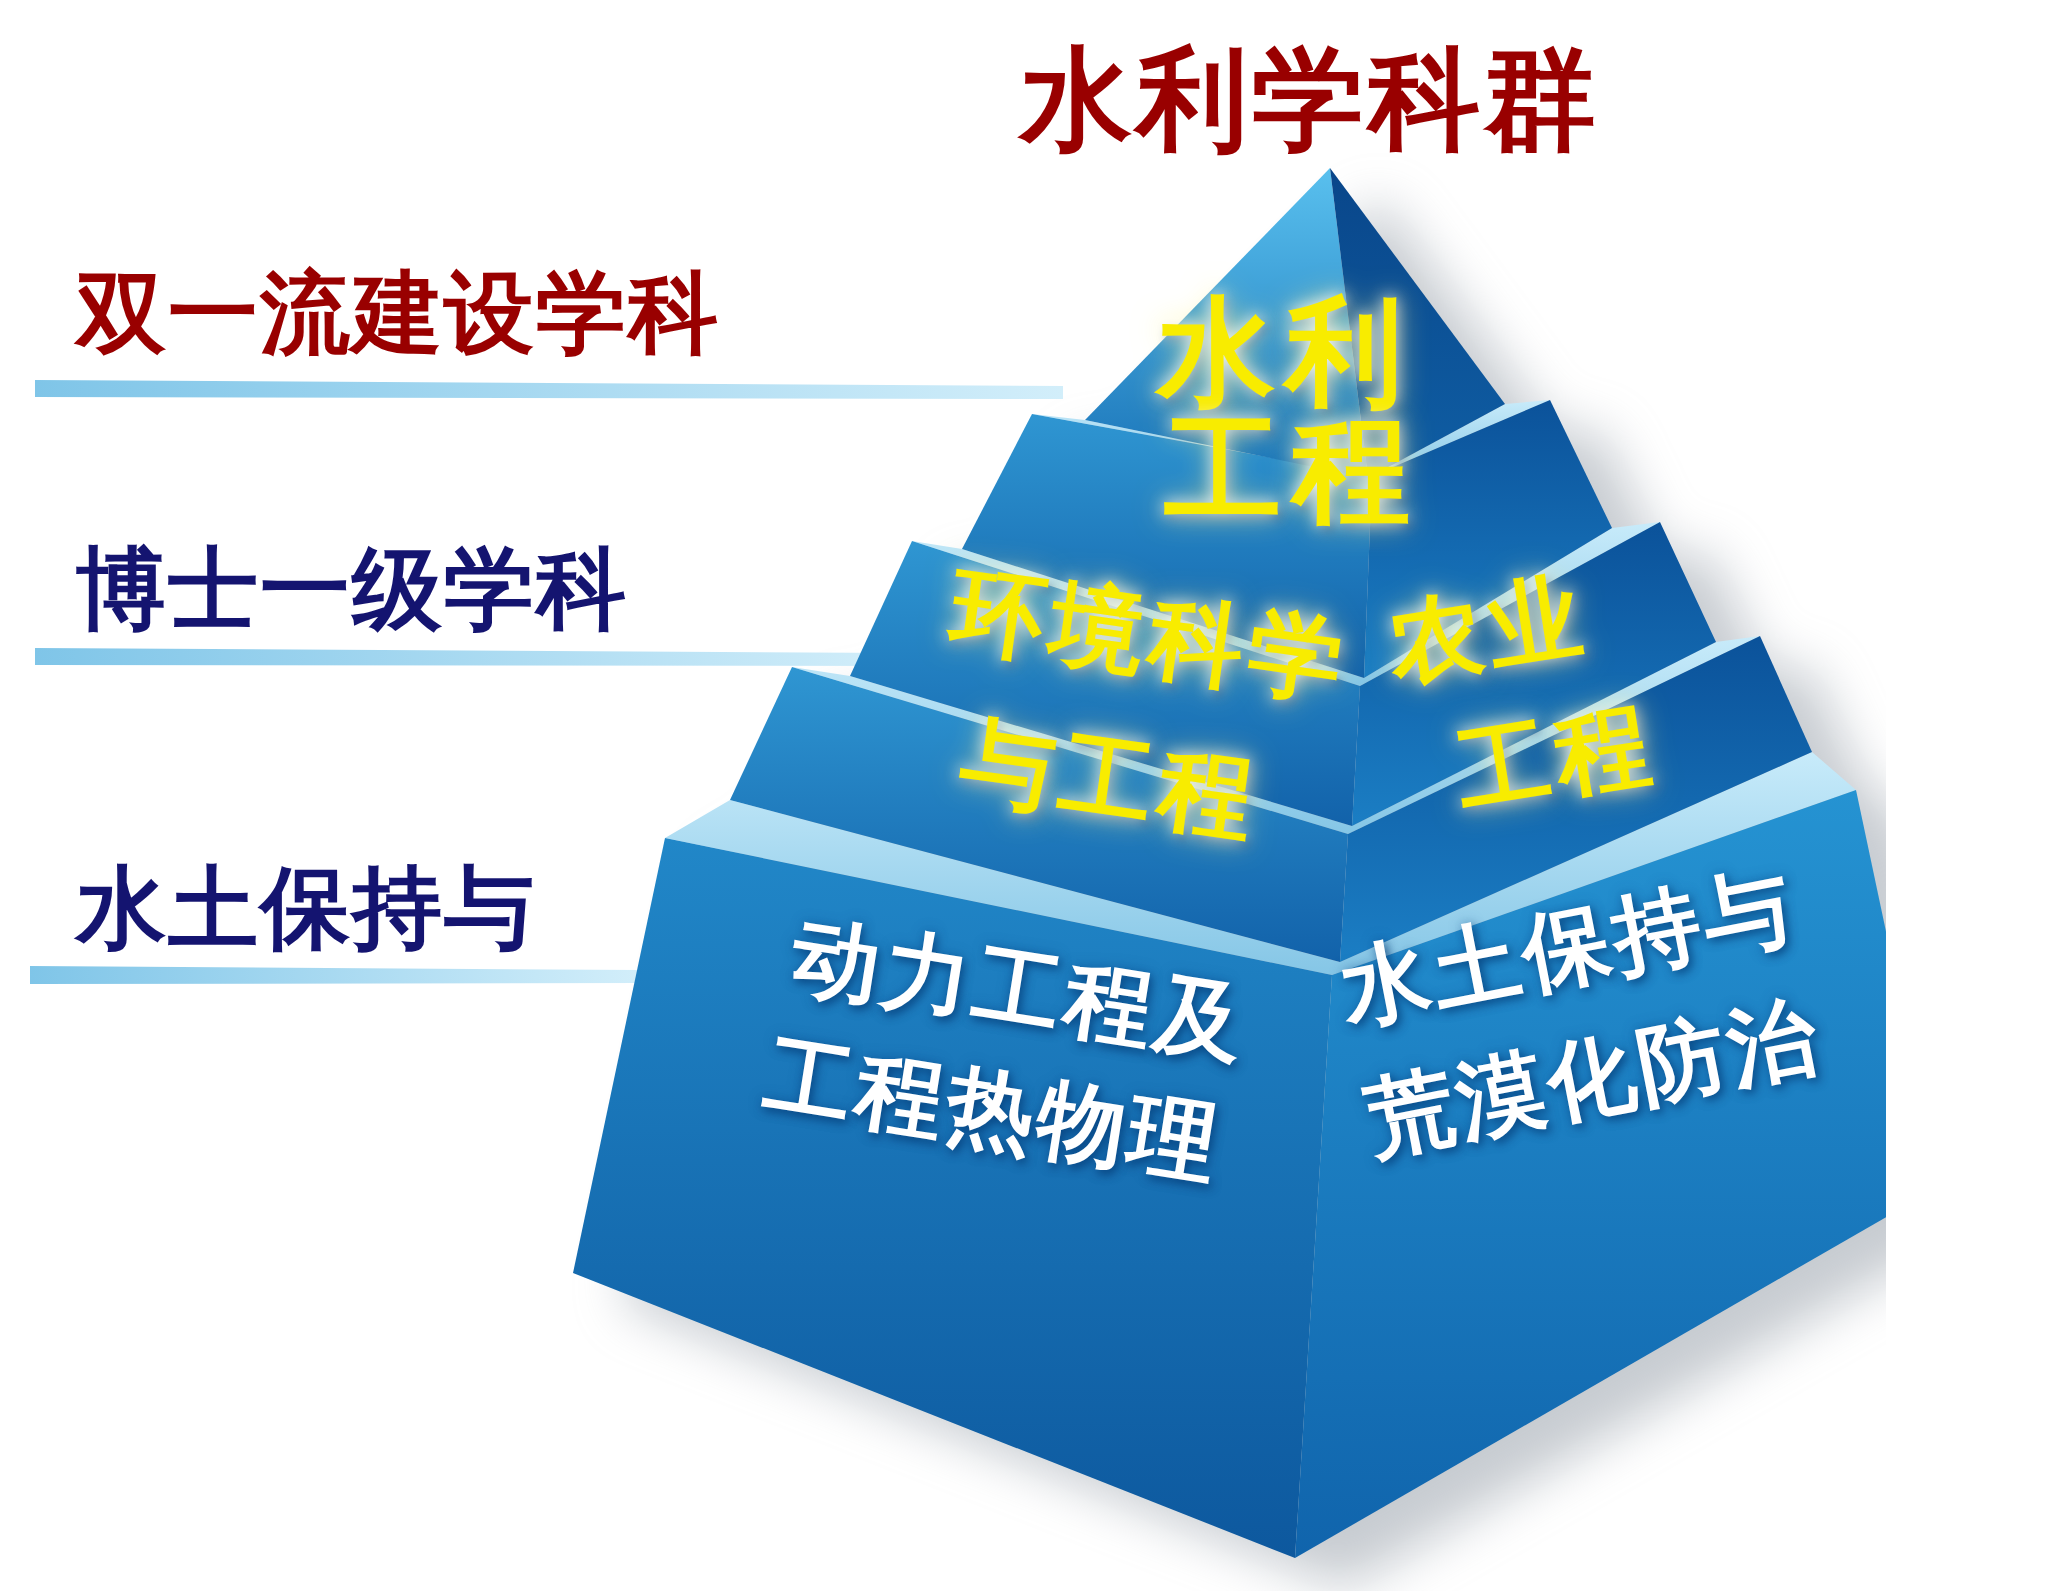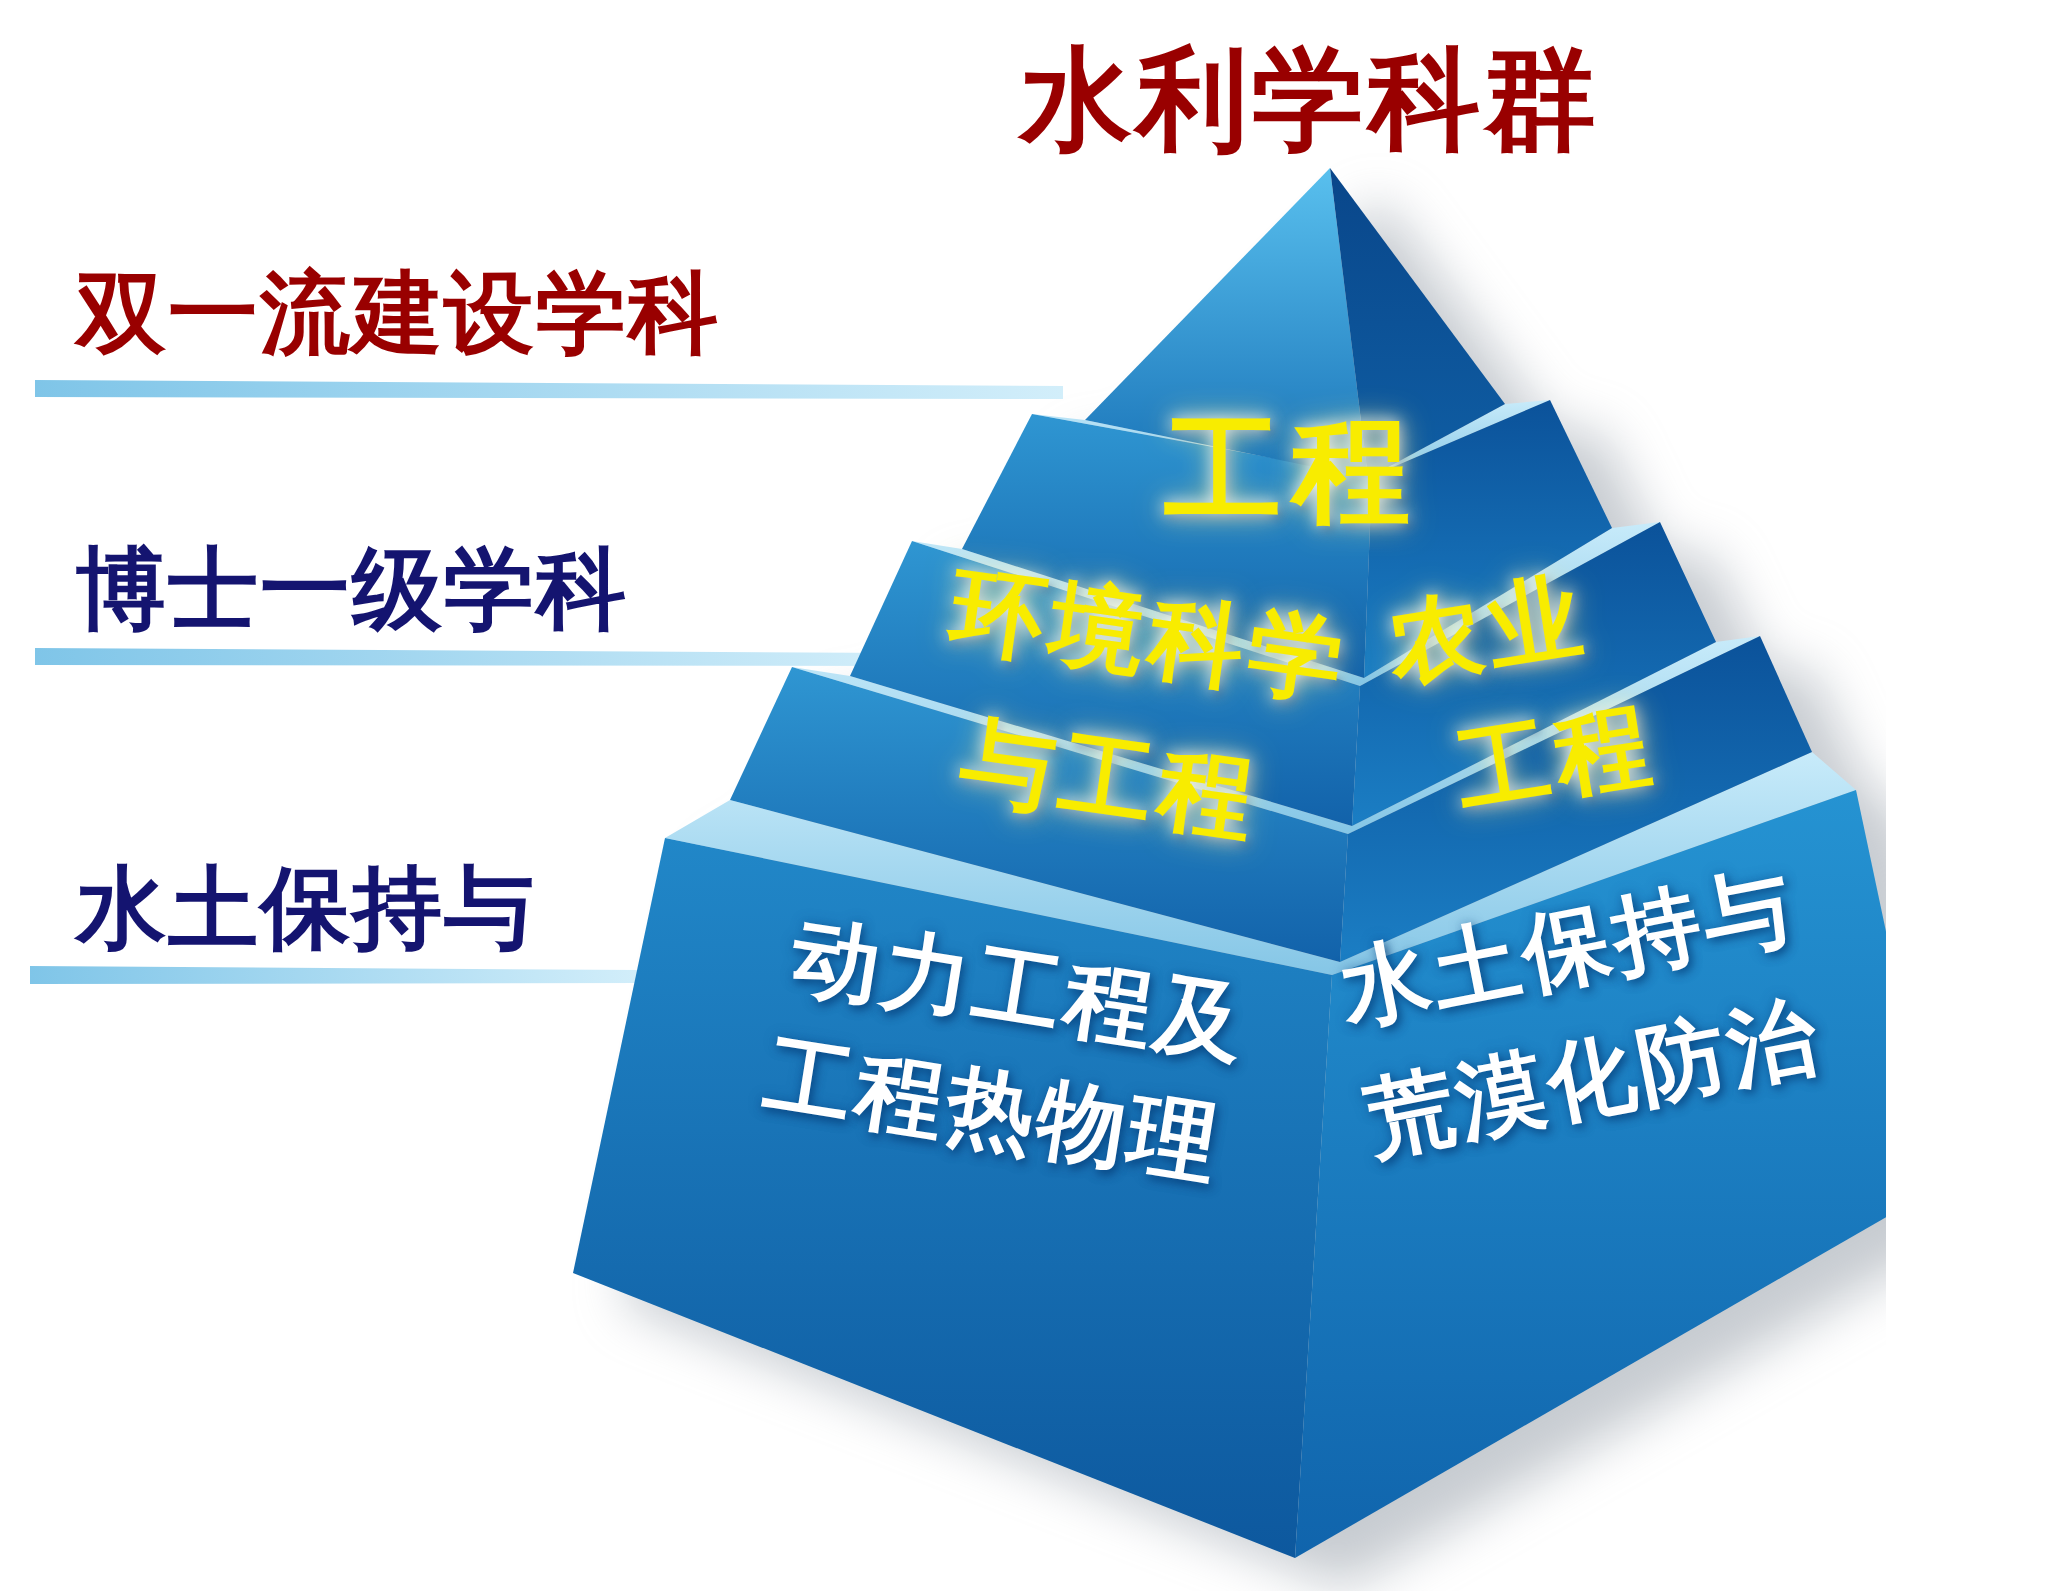--- a/index.html
+++ b/index.html
@@ -111,20 +111,21 @@
       <polygon points="1330,168 1368,478 1505,404" fill="url(#gT1R)"></polygon>
     </g>
   </svg>
 
   <div class="page-title" style="left:1310px; top:38px;">水利学科群</div>
 
   <div class="side-label red" style="left:76px; top:262px;">双一流建设学科</div>
   <div class="side-label navy" style="left:76px; top:538px;">博士一级学科</div>
   <div class="side-label navy" style="left:76px; top:857px;">水土保持与</div>
 
+  <div class="ptx yellow" style="left:1285px; top:352px; font-size:118px; letter-spacing:10px; transform:translate(-50%,-50%);">水利</div>
   <div class="ptx yellow" style="left:1292px; top:470px; font-size:118px; letter-spacing:10px; transform:translate(-50%,-50%);">工程</div>
 
   <div class="ptx yellow" style="left:1150px; top:636px; font-size:94px; letter-spacing:6px; transform:translate(-50%,-50%) rotate(8deg);">环境科学</div>
   <div class="ptx yellow" style="left:1110px; top:780px; font-size:94px; letter-spacing:6px; transform:translate(-50%,-50%) rotate(8deg);">与工程</div>
 
   <div class="ptx yellow" style="left:1488px; top:630px; font-size:94px; letter-spacing:6px; transform:translate(-50%,-50%) rotate(-9deg);">农业</div>
   <div class="ptx yellow" style="left:1556px; top:758px; font-size:94px; letter-spacing:6px; transform:translate(-50%,-50%) rotate(-9deg);">工程</div>
 
   <div class="ptx white" style="left:1020px; top:990px; font-size:88px; letter-spacing:4px; transform:translate(-50%,-50%) rotate(9deg);">动力工程及</div>
   <div class="ptx white" style="left:993px; top:1110px; font-size:88px; letter-spacing:4px; transform:translate(-50%,-50%) rotate(9deg);">工程热物理</div>

